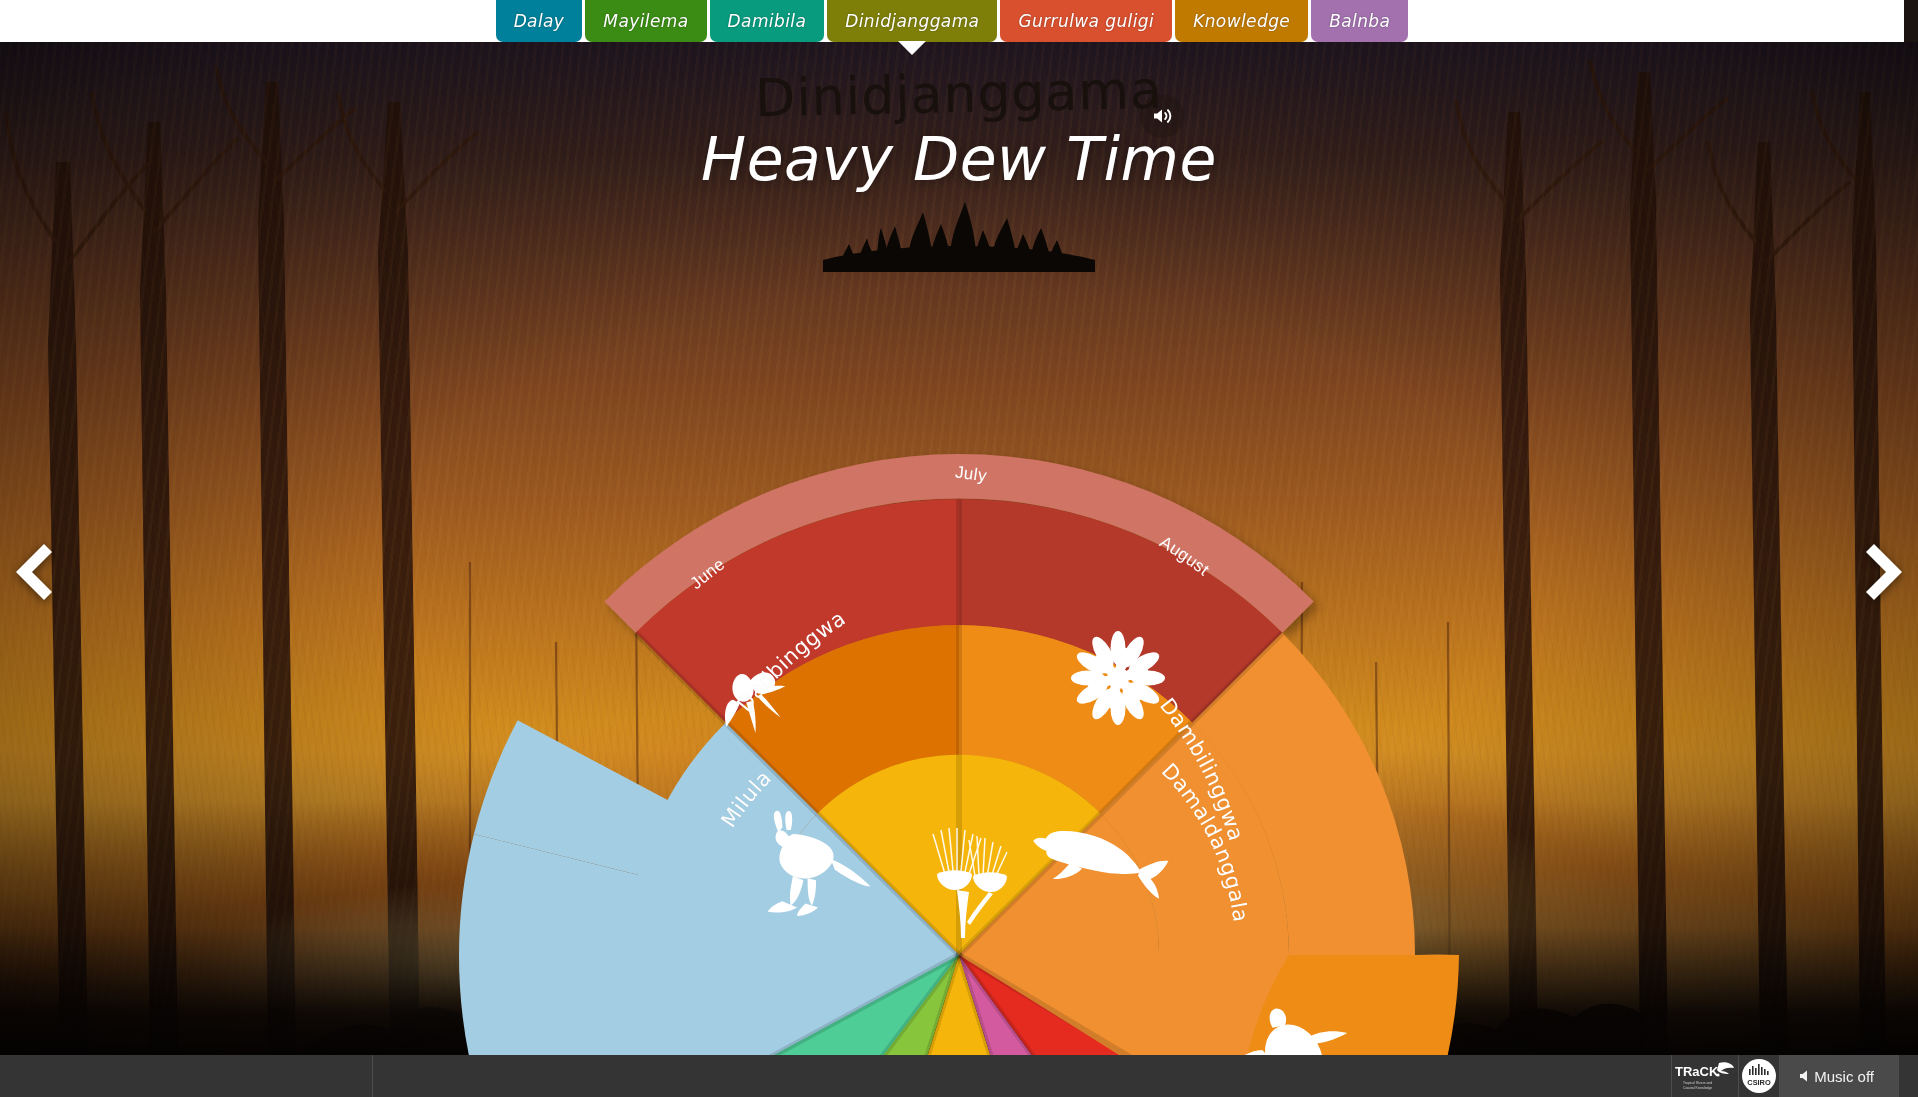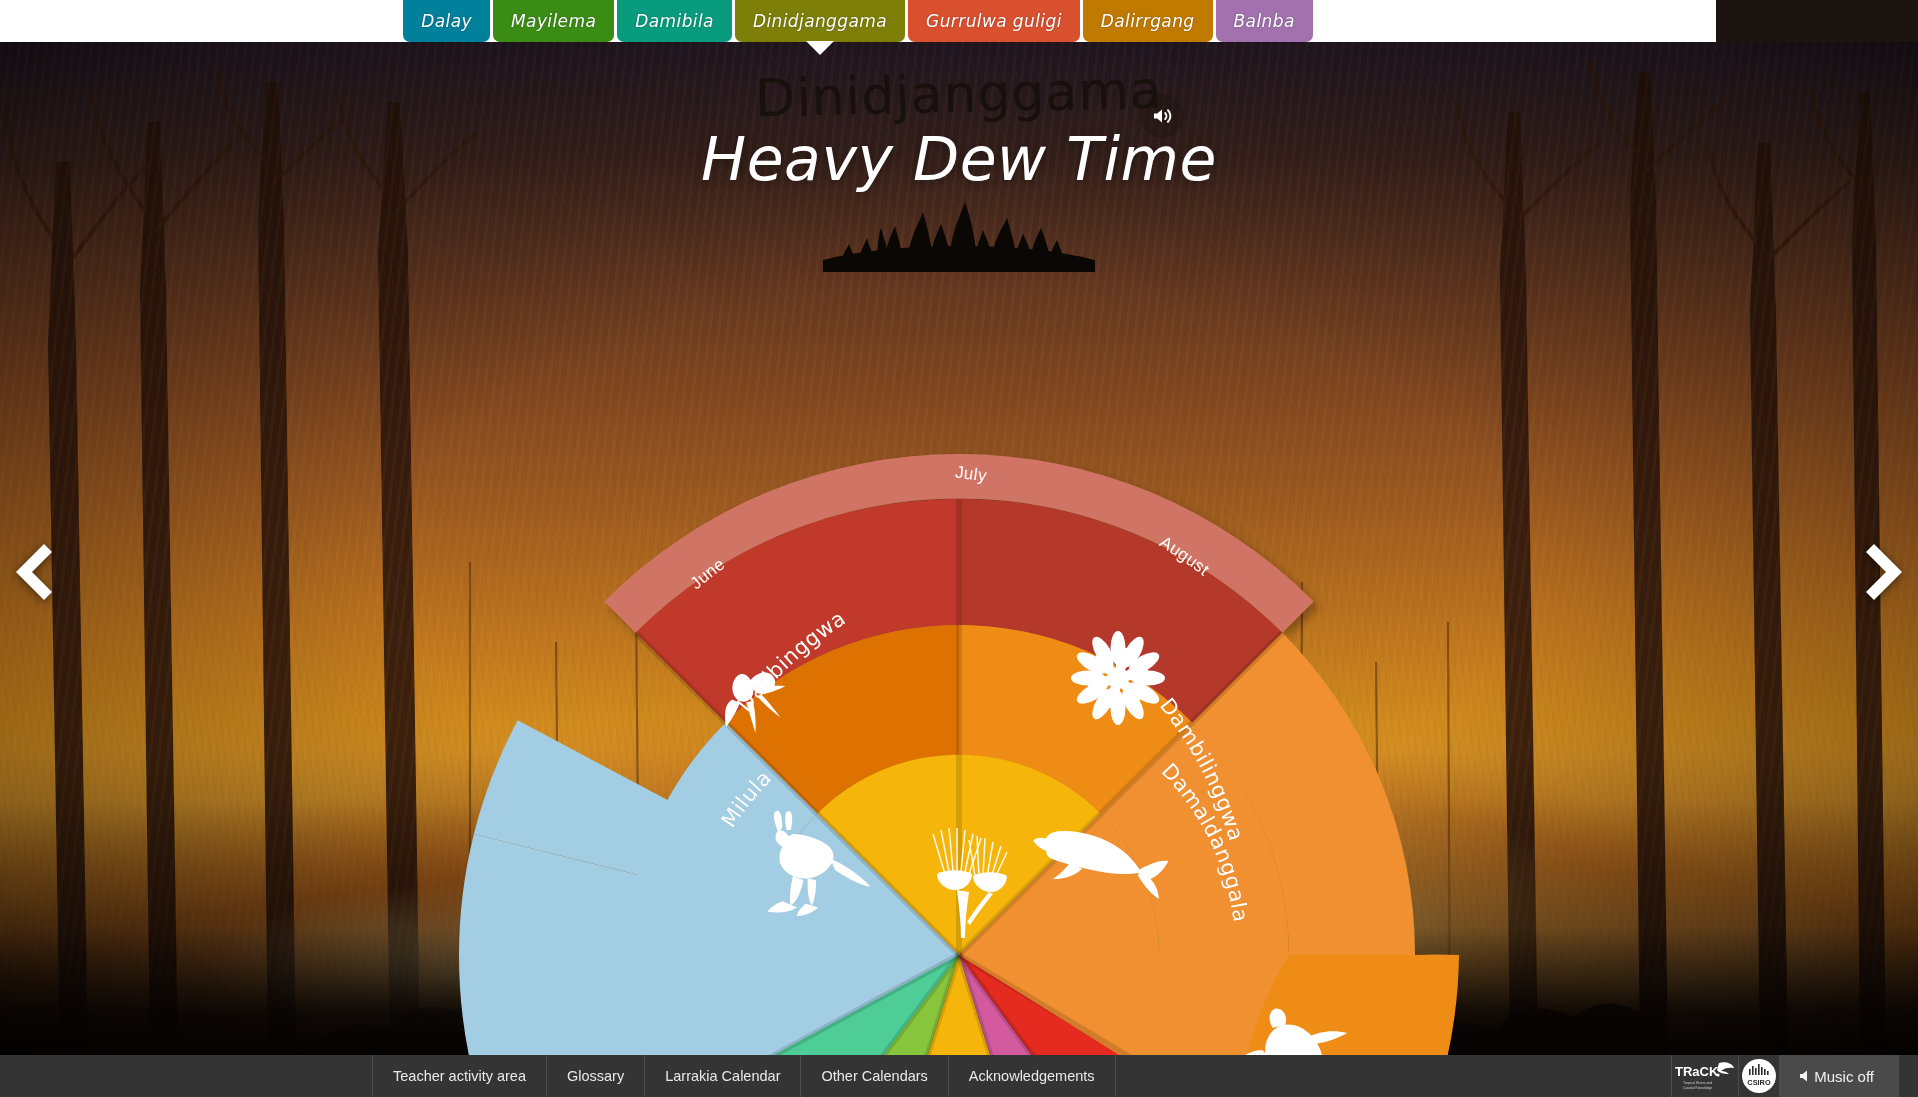--- a/index.html
+++ b/index.html
@@ -7,21 +7,21 @@
   html, body {
     width: 1918px; height: 1097px;
     overflow: hidden;
     font-family: "Liberation Sans", sans-serif;
     background: #1c1410;
   }
   #app { position: relative; width: 1918px; height: 1097px; overflow: hidden; }
 
   
   #topbar {
-    position: absolute; top:0; left:0; width:1716px; height:42px;
+    position: absolute; top:0; left:0; width:1904px; height:42px;
     background:#ffffff; z-index: 40;
     display:flex; justify-content:center; align-items:flex-start;
   }
   #tabstrip { display:flex; align-items:flex-start; height:42px; }
   .tab {
     position:relative;
     height:42px;
     min-width: 80px;
     display:flex; align-items:center; justify-content:center;
     padding: 0 18px;
@@ -194,21 +194,21 @@
           <span>Damibila</span>
         </div>
         <div class="tab is-active" style="background: rgb(126, 127, 8);">
           <span>Dinidjanggama</span>
           <span class="pointer"></span>
         </div>
         <div class="tab" style="background: rgb(217, 80, 47);">
           <span>Gurrulwa guligi</span>
         </div>
         <div class="tab" style="background: rgb(192, 122, 0);">
-          <span>Dalirrgang</span>
+          <span>Knowledge</span>
         </div>
         <div class="tab" style="background: rgb(162, 113, 174);">
           <span>Balnba</span>
         </div>
       </div>
   </div>
 
   <div id="stage">
 
     <div id="bgphoto">
@@ -543,27 +543,20 @@
               <textPath href="#pAugust" startOffset="28%">August</textPath>
             </text>
           </g>
         </g>
       </svg>
     </div>
   </div>
 
   <div id="footer">
     <div id="footer-left"></div>
-    <div id="footer-links" style="display:flex;">
-        <div class="foot-item">Teacher activity area</div>
-        <div class="foot-item">Glossary</div>
-        <div class="foot-item">Larrakia Calendar</div>
-        <div class="foot-item">Other Calendars</div>
-        <div class="foot-item">Acknowledgements</div>
-      </div>
     <div id="footer-spacer"></div>
 
     <div class="foot-logo">
       <svg class="track-logo" viewBox="0 0 62 34" aria-hidden="true">
         <text x="1" y="17" font-family="Liberation Sans, sans-serif" font-size="13" font-weight="bold" fill="#ffffff">TRaCK</text>
         <path d="M45 4 C52 2 59 5 60 9 C55 8 50 9 47 12 C50 12 53 13 55 15 C50 15 45 14 43 11 Z" fill="#ffffff"></path>
         <circle cx="44" cy="16" r="1.6" fill="#ffffff"></circle>
         <text x="9" y="25" font-family="Liberation Sans, sans-serif" font-size="3.4" fill="#cfcfcf">Tropical Rivers and</text>
         <text x="9" y="30" font-family="Liberation Sans, sans-serif" font-size="3.4" fill="#cfcfcf">Coastal Knowledge</text>
       </svg>

